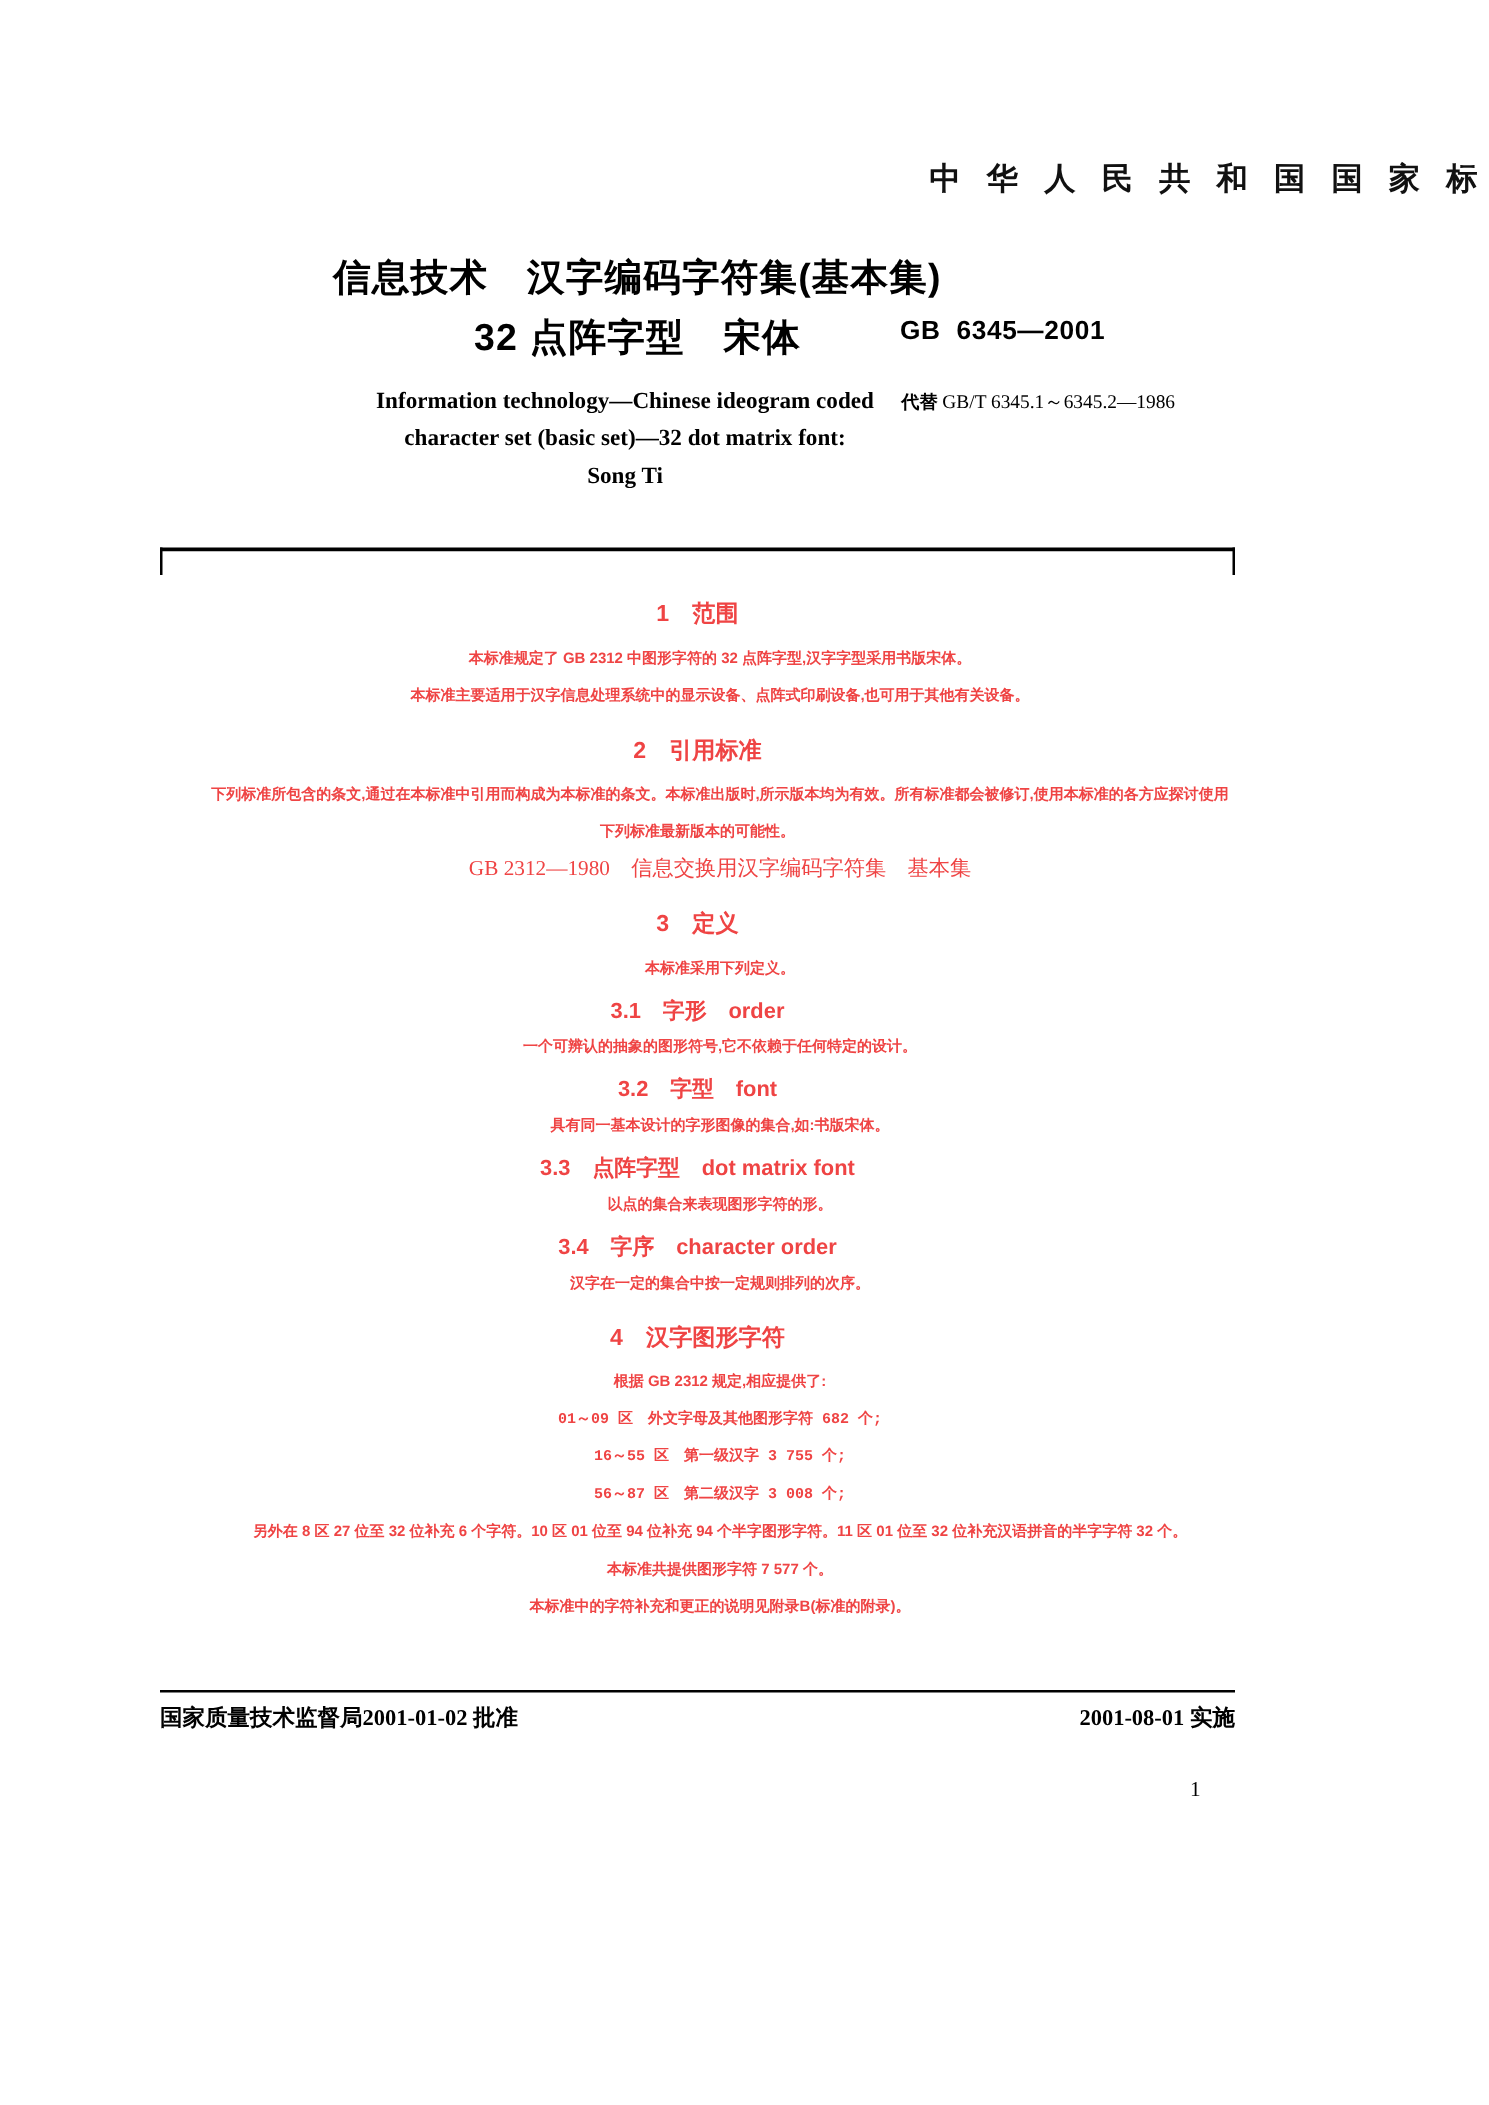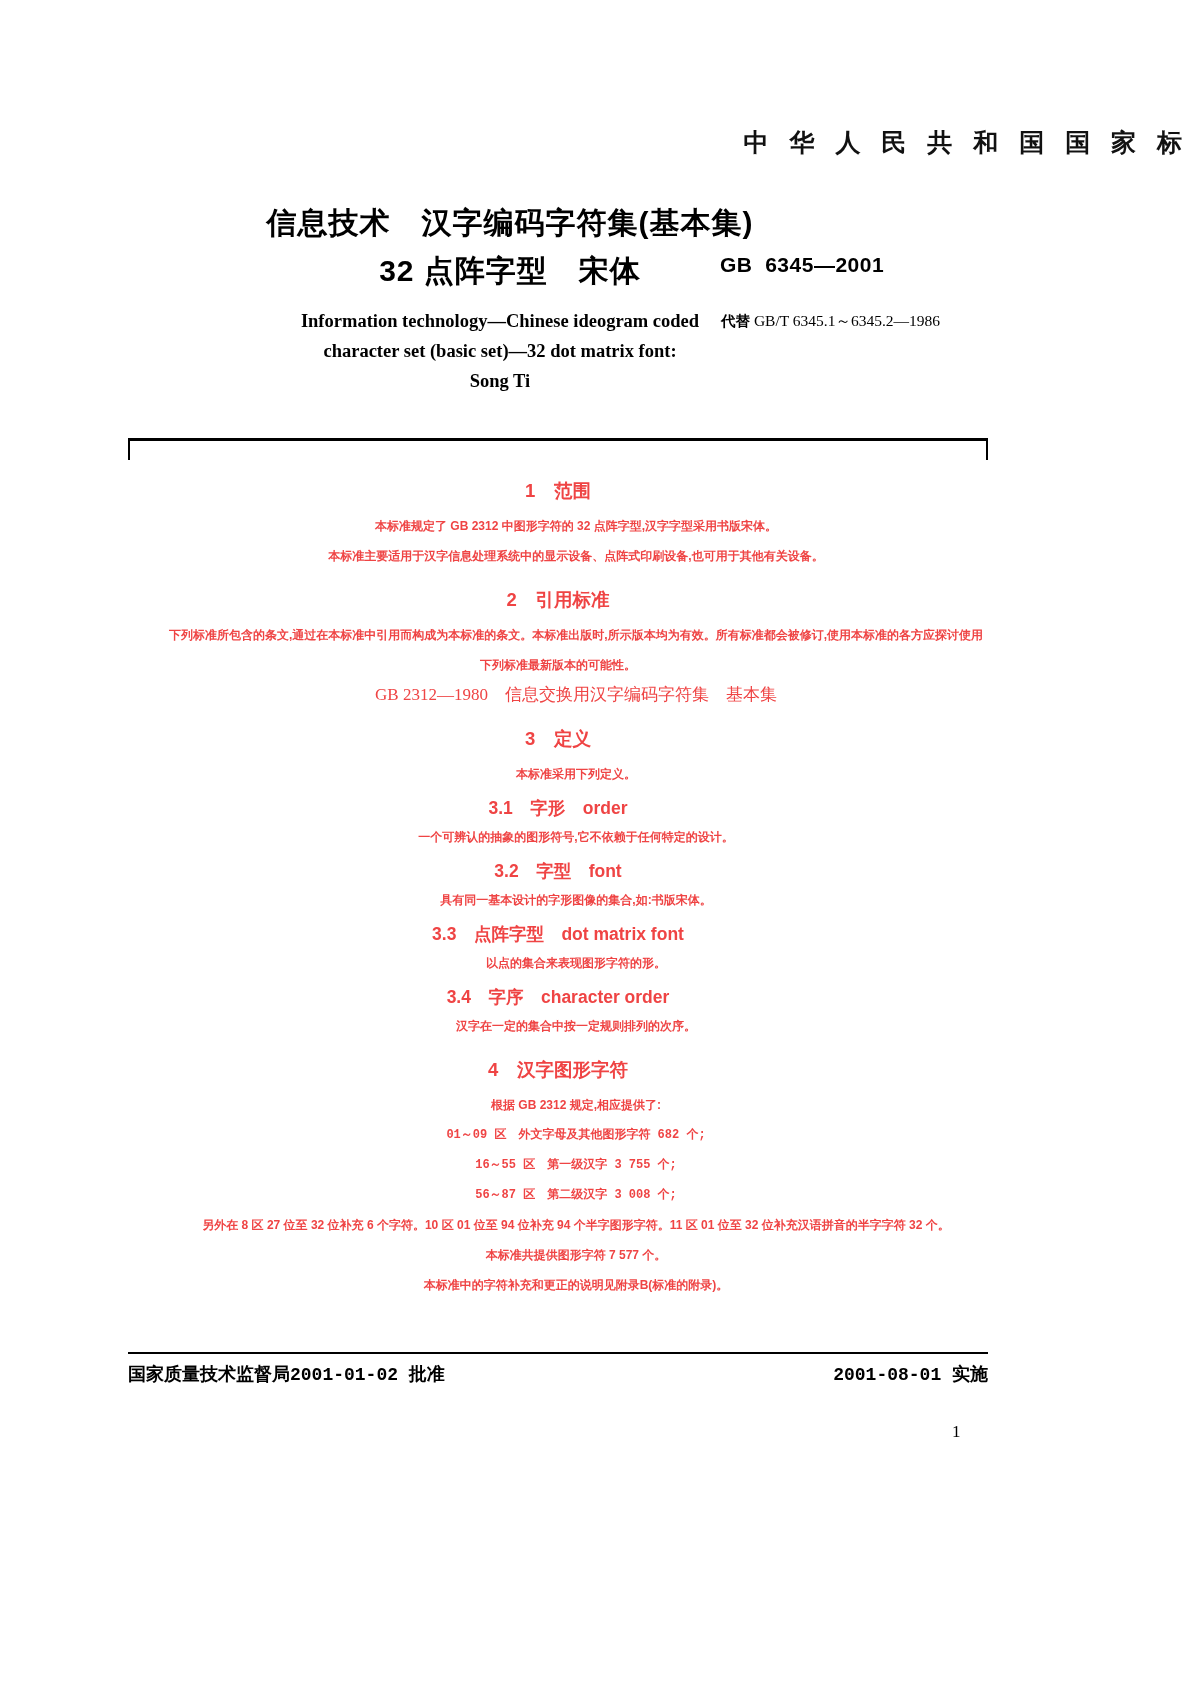--- a/index.html
+++ b/index.html
@@ -190,21 +190,21 @@
     font-family: "Liberation Sans", "DejaVu Sans", sans-serif;
     font-weight: normal;
   }
 
   
   .footer {
     position: absolute;
     left: 128px;
     top: 1362px;
     width: 860px;
-    font-family: Liberation Mono, monospace;
+    font-family: Liberation Serif, serif;
     font-weight: bold;
     font-size: 18px;
     display: flex;
     justify-content: space-between;
     white-space: pre;
   }
   .page-no {
     position: absolute;
     left: 952px;
     top: 1422px;

